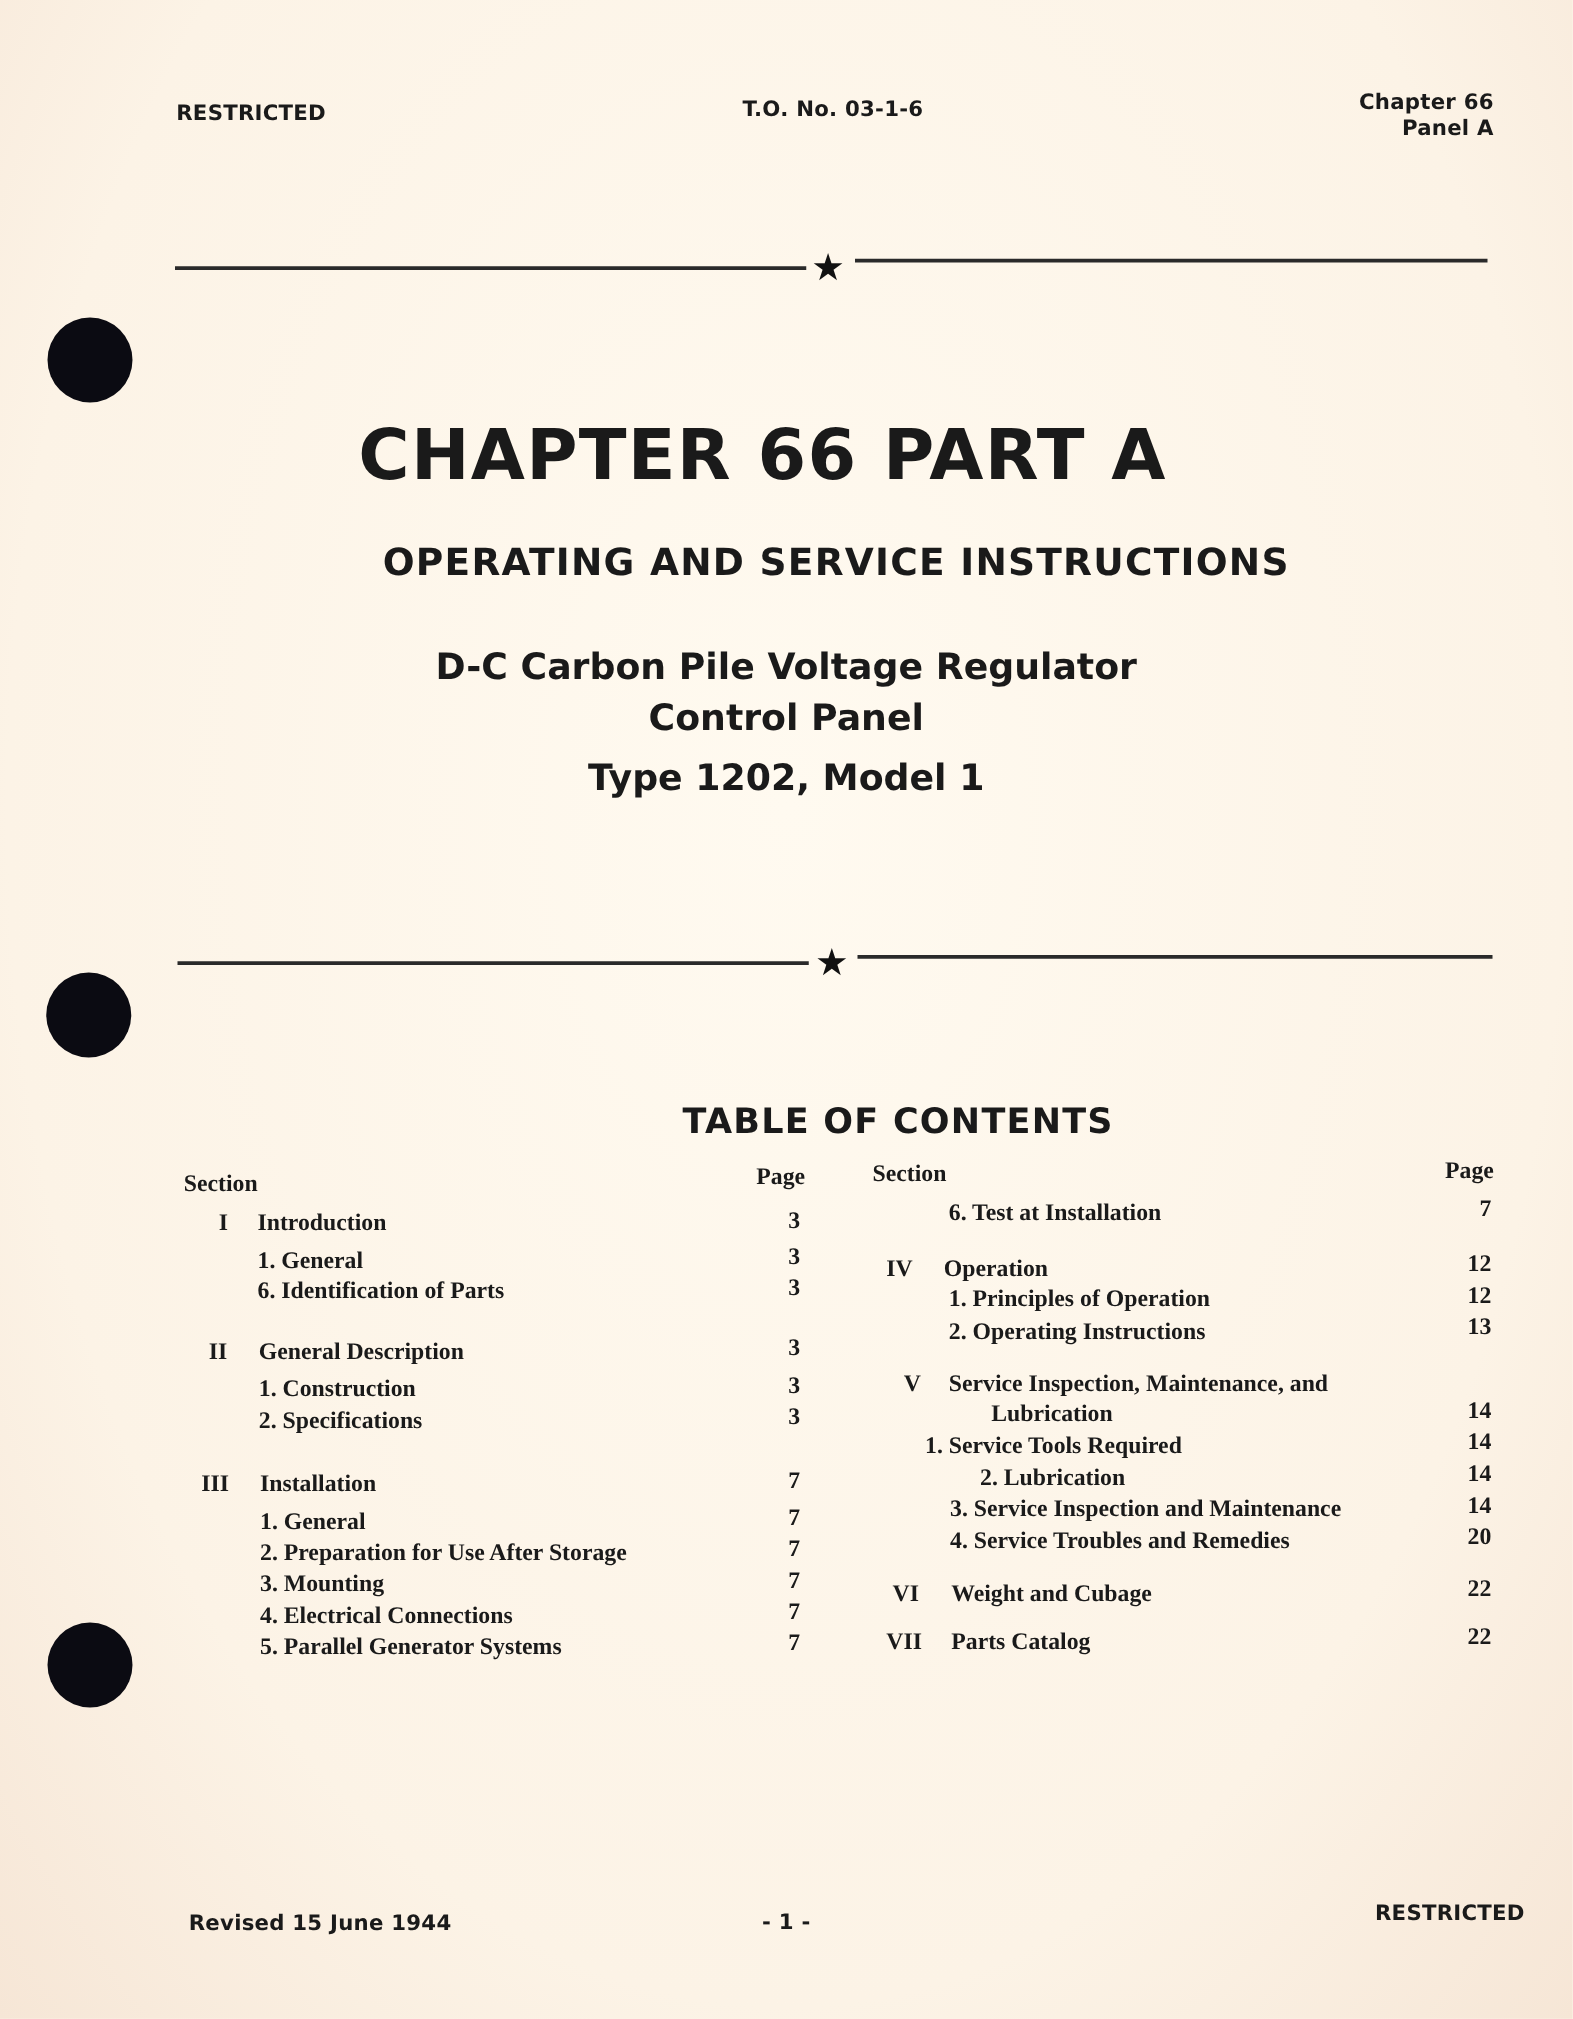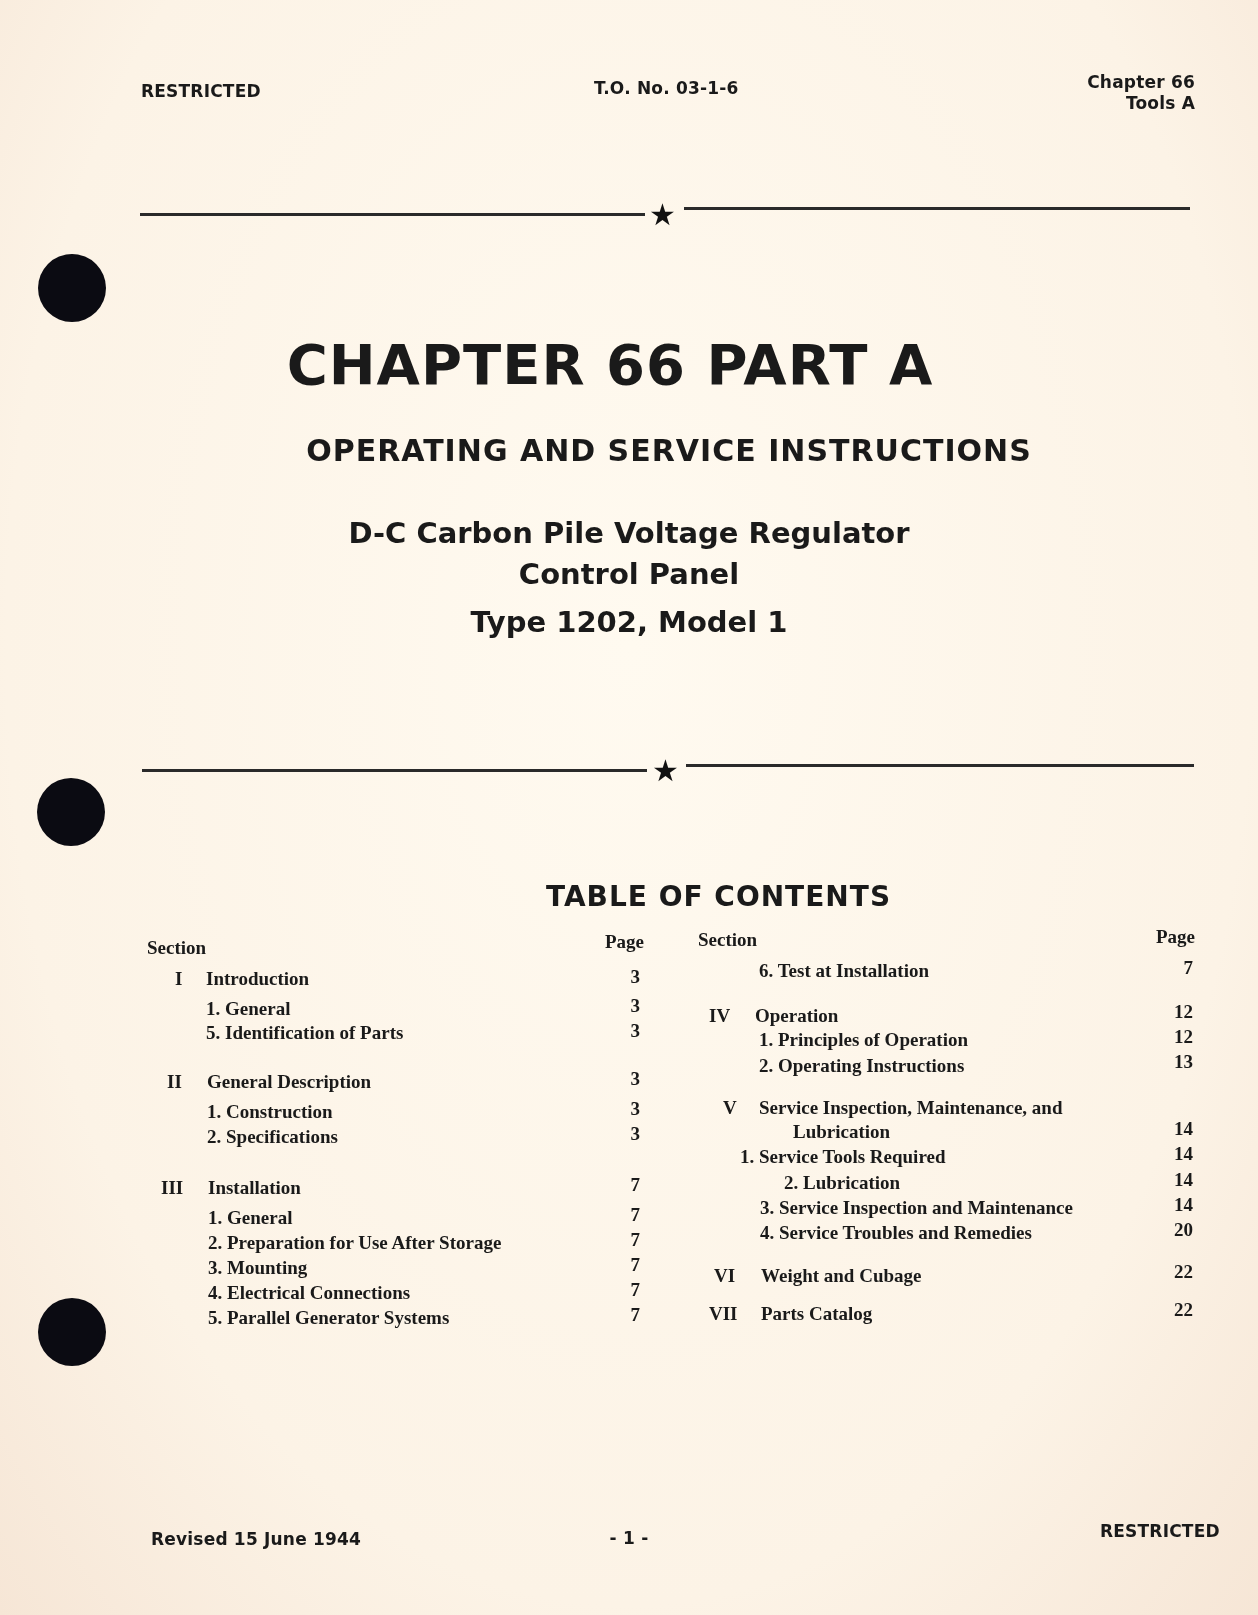--- a/index.html
+++ b/index.html
@@ -29,21 +29,21 @@
 <body>
 
 <div class="hole" style="left:38px; top:254px;"></div>
 <div class="hole" style="left:37px; top:778px;"></div>
 <div class="hole" style="left:38px; top:1298px;"></div>
 
 <div class="abs sans hdr" style="left:141px; top:81px;">RESTRICTED</div>
 <div class="abs sans hdr" style="left:594px; top:78px;">T.O. No. 03-1-6</div>
 <div class="abs sans hdr" style="right:63px; top:72px; text-align:right; line-height:21px;margin-left:40px;">
   <div>Chapter 66</div>
-  <div>Tools A</div>
+  <div>Panel A</div>
 </div>
 
 <div class="rule" style="left:140px; top:213px; width:505px;"></div>
 <div class="star" style="left:649px; top:200px;">★</div>
 <div class="rule" style="left:684px; top:207px; width:506px;"></div>
 
 <div class="abs sans title1 center" style="left:0; width:1220px; top:332px;">CHAPTER 66   PART A</div>
 <div class="abs sans title2 center" style="left:0; width:1258px; top:433px;">OPERATING AND SERVICE INSTRUCTIONS</div>
 <div class="abs sans title3 center" style="left:0; width:1258px; top:516px;">D-C Carbon Pile Voltage Regulator</div>
 <div class="abs sans title3 center" style="left:0; width:1258px; top:557px;">Control Panel</div>
@@ -60,21 +60,21 @@
 
 <div class="abs serif toc" style="left:0; top:0;">
 
   <div class="abs" style="left:175px; top:968px;">I</div>
   <div class="abs" style="left:206px; top:968px;">Introduction</div>
   <div class="abs pg" style="left:600px; top:966px;">3</div>
 
   <div class="abs" style="left:206px; top:998px;">1. General</div>
   <div class="abs pg" style="left:600px; top:995px;">3</div>
 
-  <div class="abs" style="left:206px; top:1022px;">5. Identification of Parts</div>
+  <div class="abs" style="left:206px; top:1022px;">6. Identification of Parts</div>
   <div class="abs pg" style="left:600px; top:1020px;">3</div>
 
   <div class="abs" style="left:167px; top:1071px;">II</div>
   <div class="abs" style="left:207px; top:1071px;">General Description</div>
   <div class="abs pg" style="left:600px; top:1068px;">3</div>
 
   <div class="abs" style="left:207px; top:1101px;">1. Construction</div>
   <div class="abs pg" style="left:600px; top:1098px;">3</div>
 
   <div class="abs" style="left:207px; top:1126px;">2. Specifications</div>

